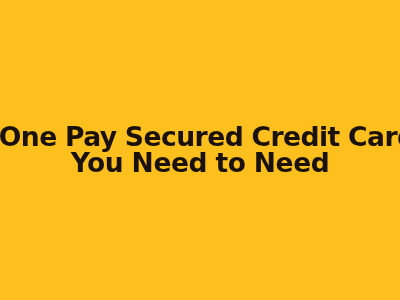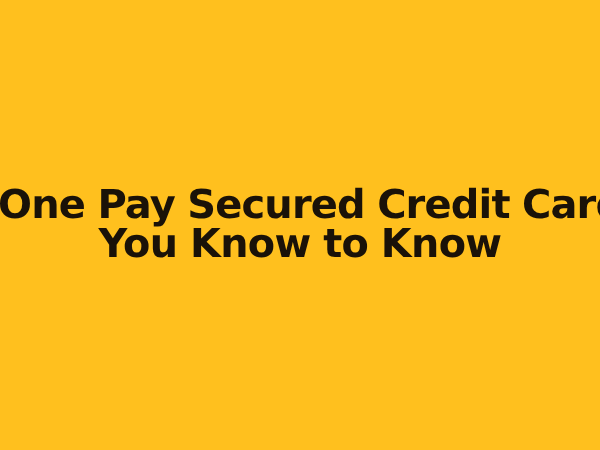--- a/index.html
+++ b/index.html
@@ -57,16 +57,16 @@
     letter-spacing: -0.4px;
   }
 </style>
 </head>
 <body>
 
 <div id="banner" style="background: rgb(255, 192, 30);">
 
   <h1 id="headline" style="color: rgb(26, 18, 8);">
     <span class="line line-1" style="display: inline-block; transform: scaleX(1.005);">One Pay Secured Credit Card: What</span>
-    <span class="line line-2">You Know to Know</span>
+    <span class="line line-2">You Need to Need</span>
   </h1>
 
 </div>
 
 </body></html>

